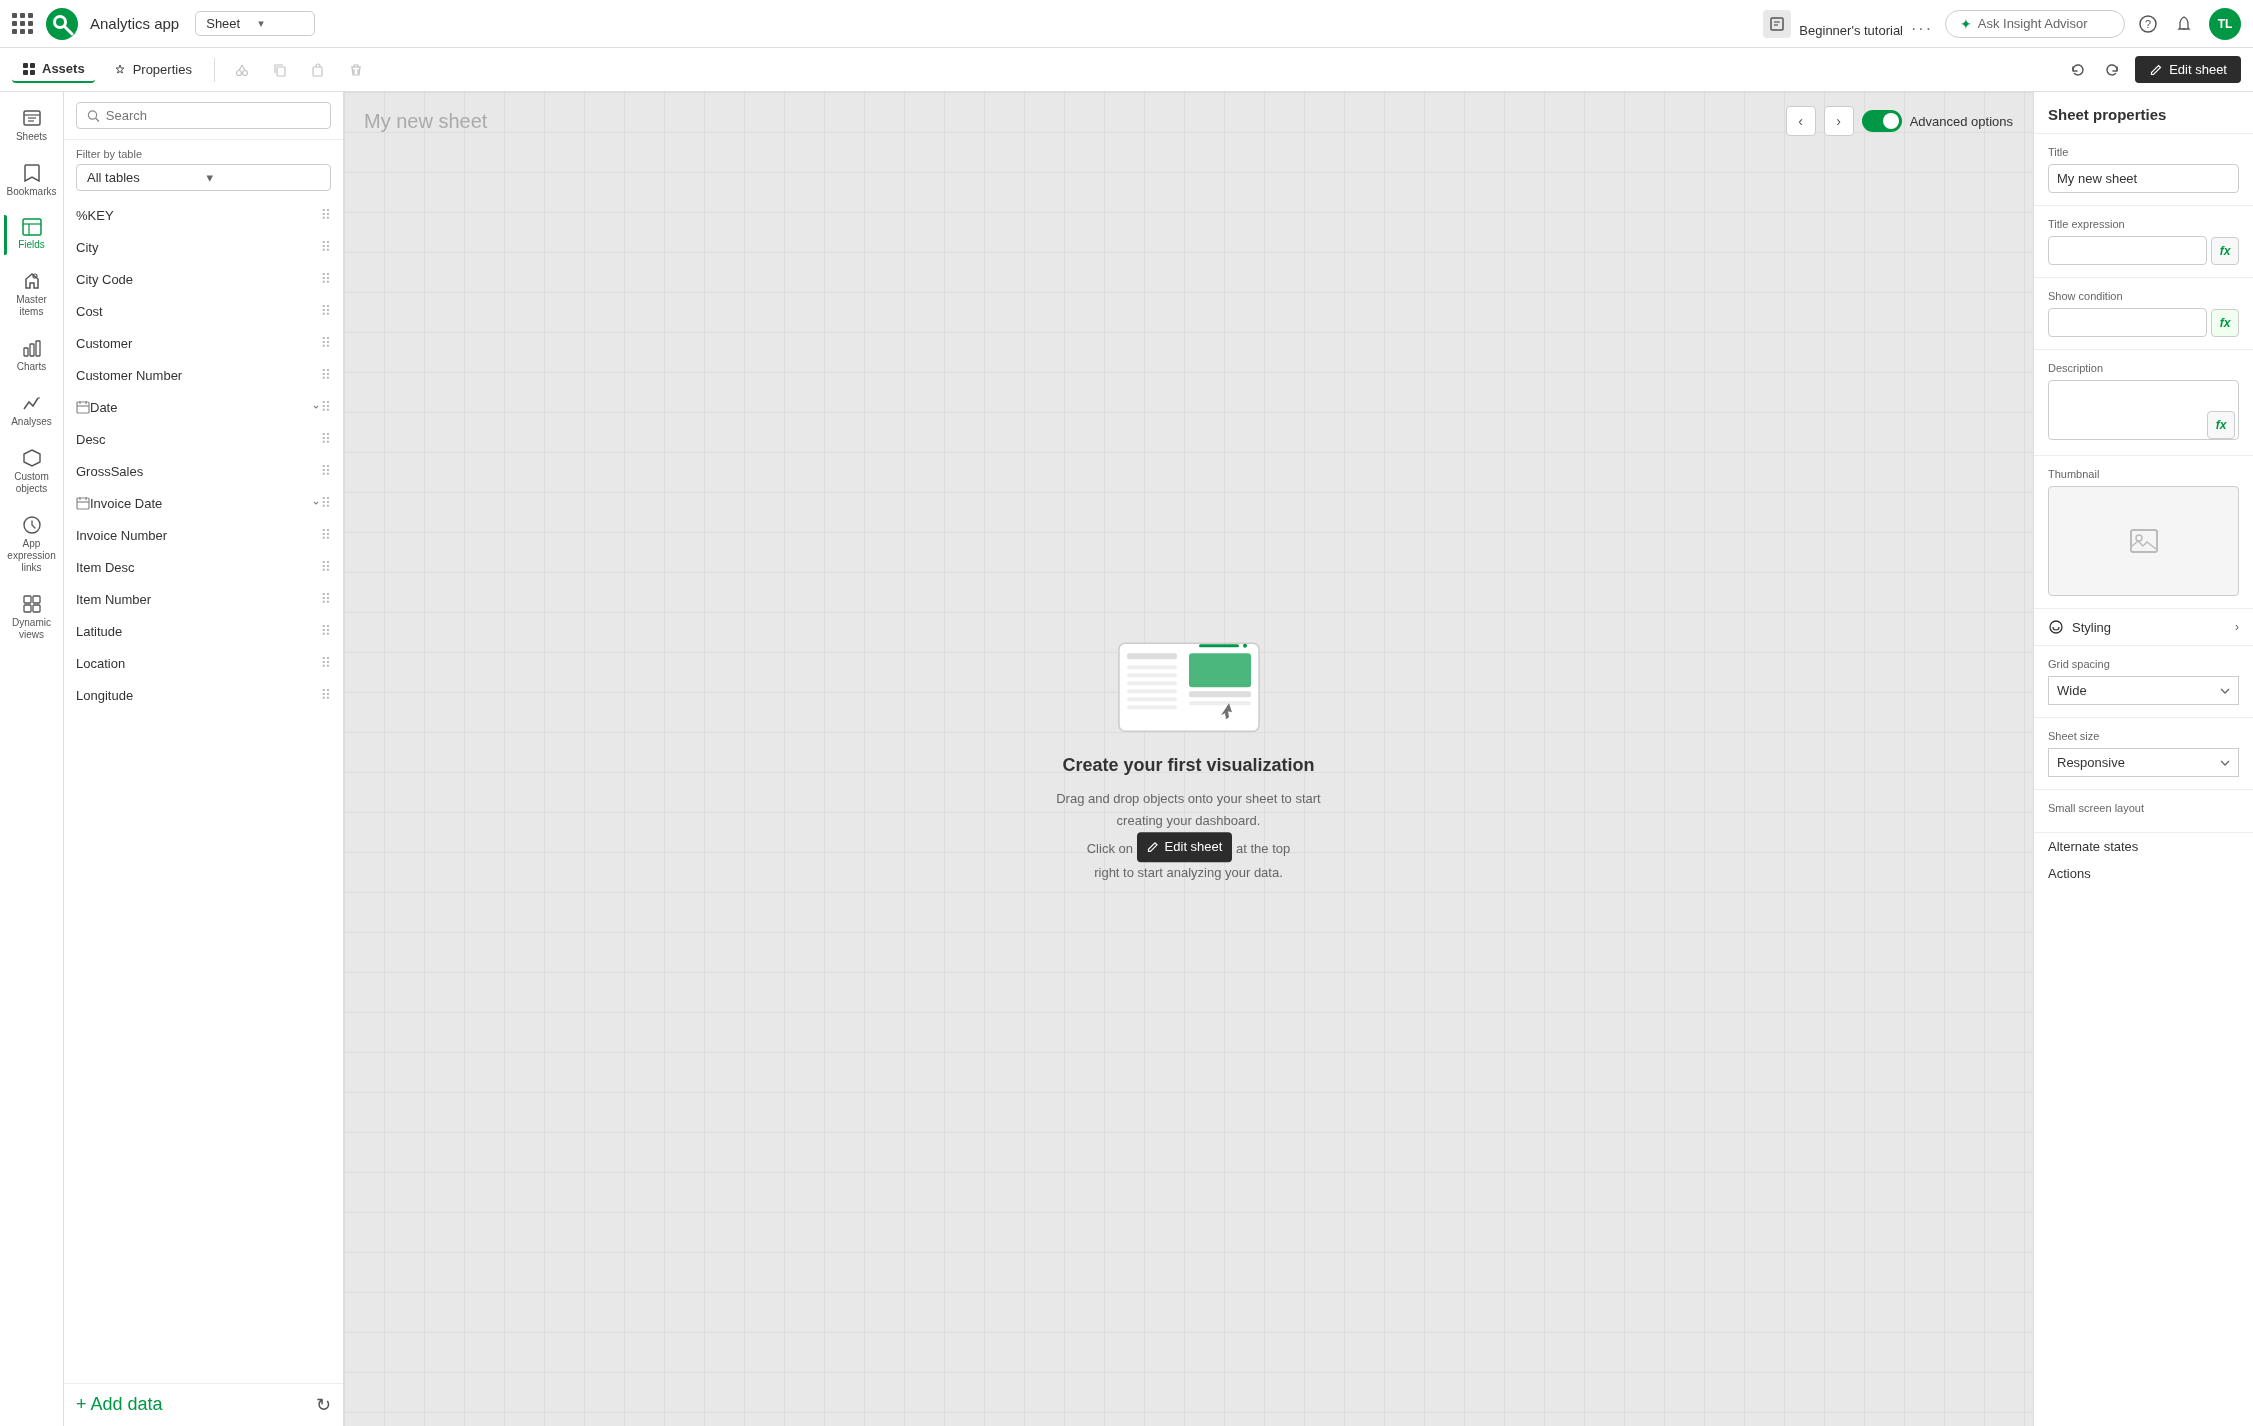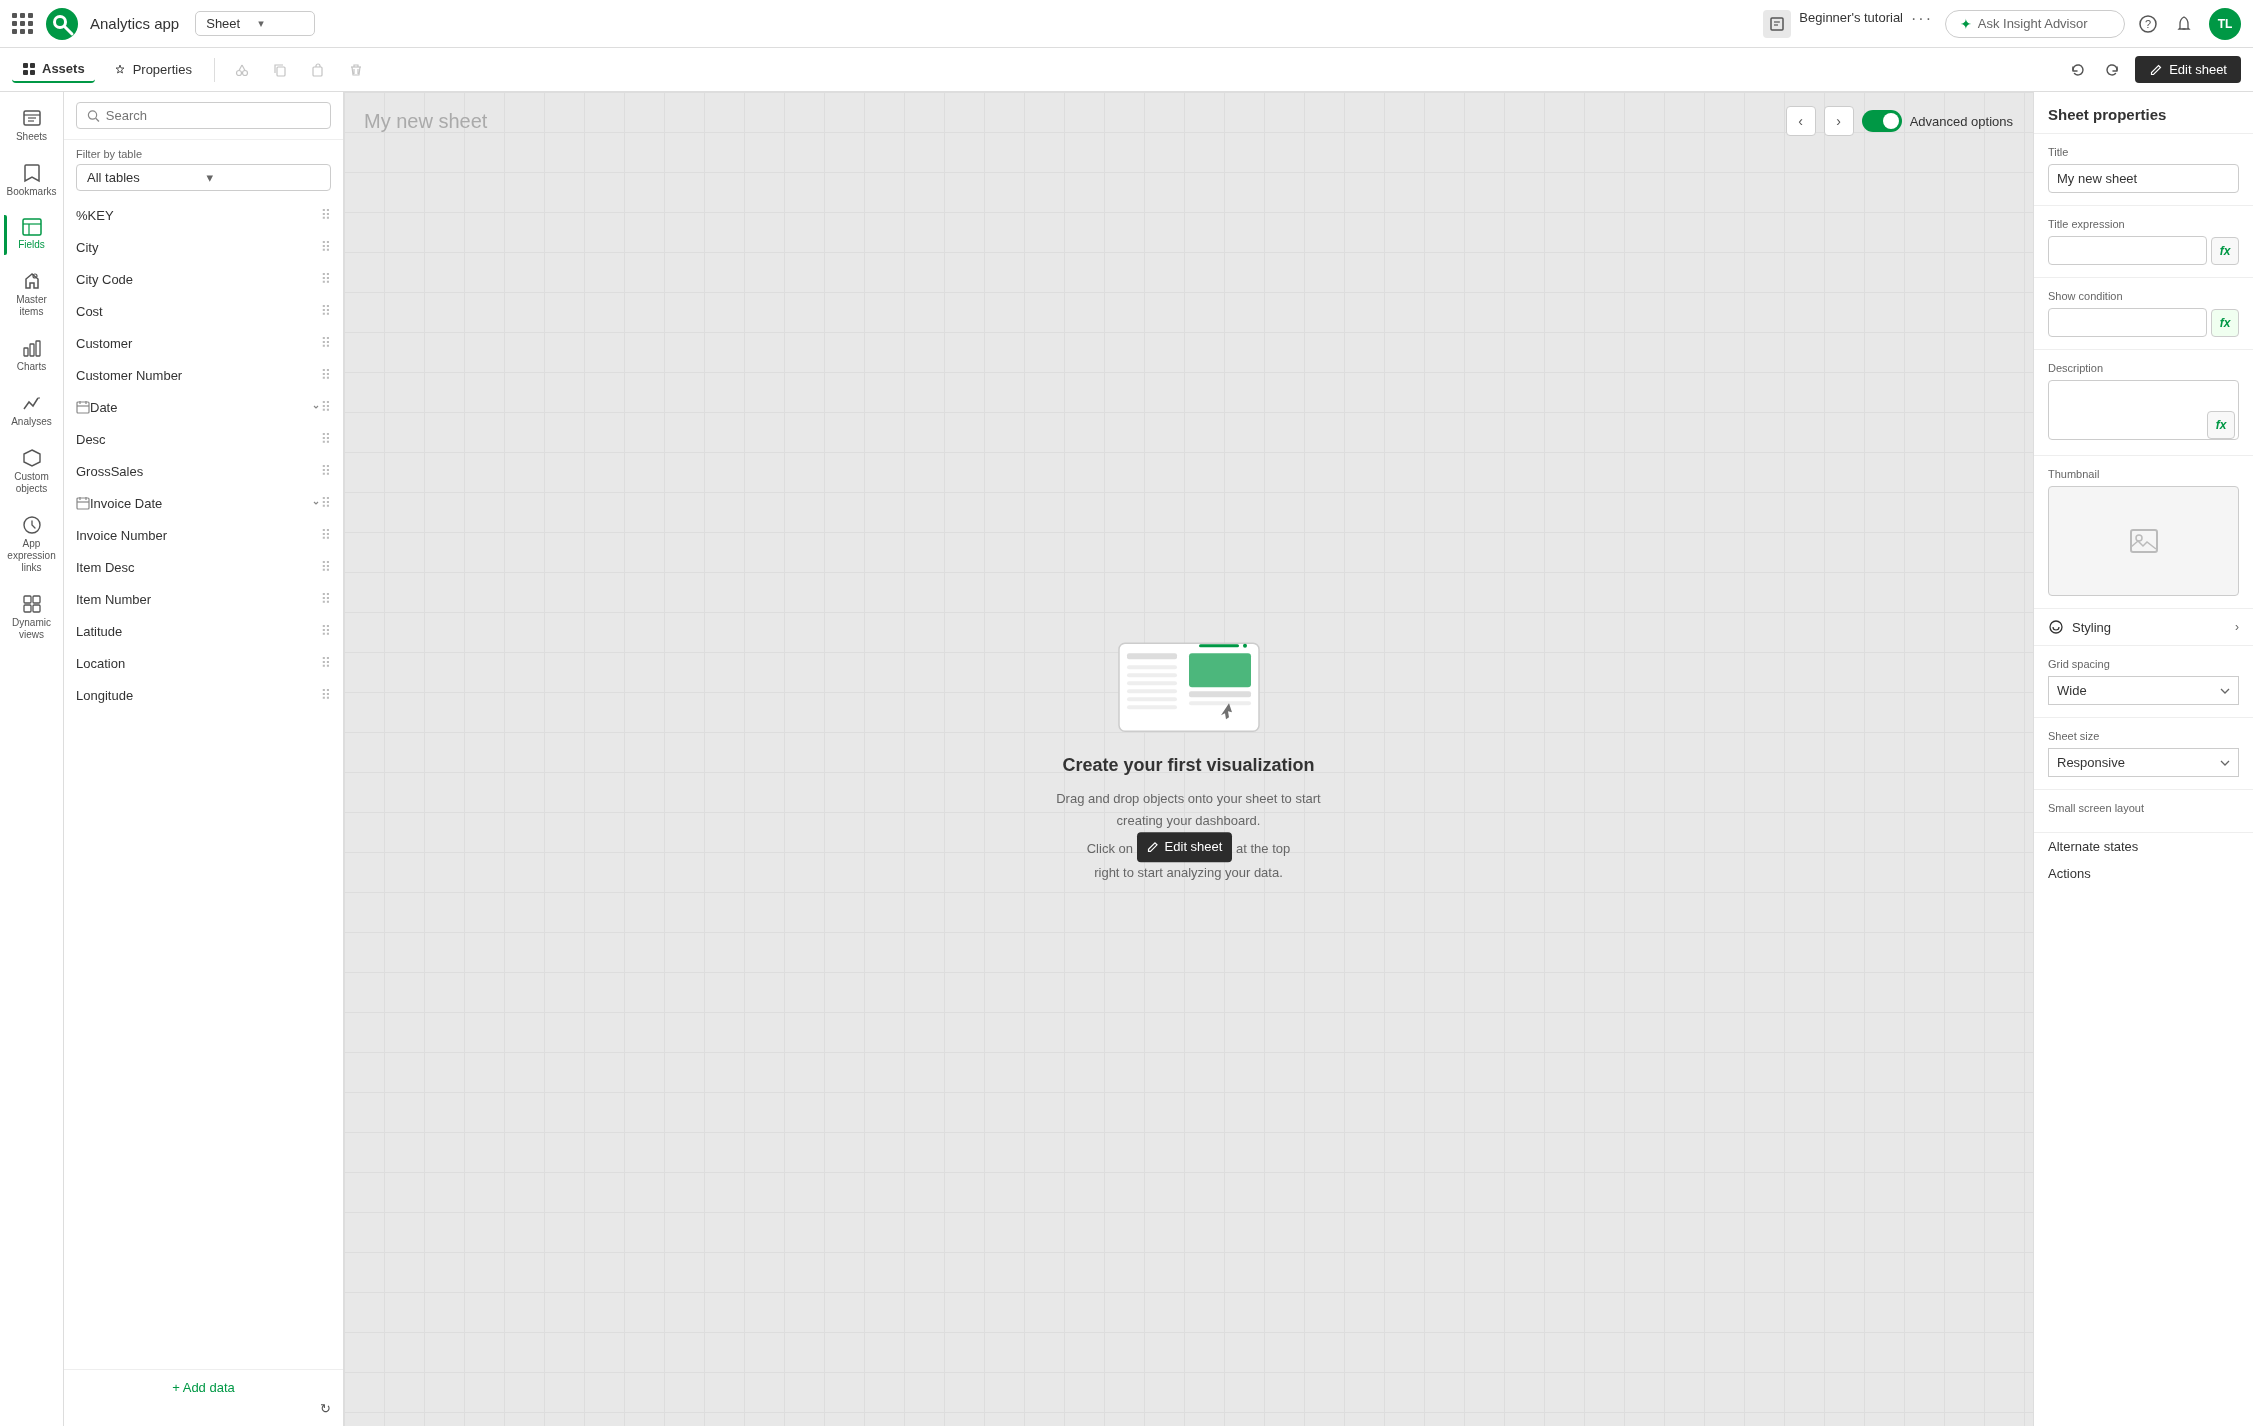--- a/index.html
+++ b/index.html
@@ -16,21 +16,21 @@
     .qlik-logo { width: 32px; height: 32px; }
     .qlik-logo svg { width: 100%; height: 100%; }
     .app-name { font-size: 15px; font-weight: 500; color: #333; margin-right: 4px; }
     .sheet-selector {
       display: flex; align-items: center; border: 1px solid #ccc; border-radius: 5px;
       padding: 4px 10px; gap: 6px; cursor: pointer; min-width: 120px; background: #fff;
     }
     .sheet-selector span { font-size: 13px; color: #333; flex: 1; }
     .sheet-selector .chevron { color: #666; font-size: 11px; }
     .nav-spacer { flex: 1; }
-    .tutorial-section { display: flex; align-items: flex-start; gap: 8px; }
+    .tutorial-section { display: flex; align-items: flex-end; gap: 8px; }
     .tutorial-icon { width: 28px; height: 28px; background: #e8e8e8; border-radius: 4px; display: flex; align-items: center; justify-content: center; }
     .tutorial-name { font-size: 13px; color: #333; font-weight: 500; }
     .more-btn { color: #666; cursor: pointer; font-size: 16px; letter-spacing: 2px; }
     .insight-advisor {
       display: flex; align-items: center; gap: 6px; border: 1px solid #ccc; border-radius: 20px;
       padding: 5px 14px; background: #fff; cursor: pointer; min-width: 180px;
     }
     .insight-advisor span { color: #666; font-size: 13px; }
     .nav-icons { display: flex; align-items: center; gap: 14px; }
     .nav-icon { width: 22px; height: 22px; cursor: pointer; color: #555; display: flex; align-items: center; justify-content: center; }
@@ -98,22 +98,22 @@
       padding: 5px 10px; background: #fff; cursor: pointer; gap: 6px;
     }
     .filter-select span { flex: 1; font-size: 13px; }
     .fields-list { flex: 1; overflow-y: auto; }
     .field-item {
       display: flex; align-items: center; padding: 8px 12px; cursor: pointer; border-radius: 2px;
     }
     .field-name { flex: 1; font-size: 13px; color: #333; }
     .field-drag { color: #bbb; font-size: 14px; cursor: grab; }
     .add-data-btn {
-      display: flex; align-items: center; gap: 6px; padding: 10px 12px; border-top: 1px solid #eee;
-      cursor: pointer; color: #009845; font-size: 13px; font-weight: 500; flex-direction: column;
+      display: flex; gap: 6px; padding: 10px 12px; border-top: 1px solid #eee;
+      cursor: pointer; color: #009845; font-size: 18px; font-weight: 500;
     }
     .reload-btn { margin-left: auto; color: #555; cursor: pointer; }
 
     
     .canvas {
       flex: 1; position: relative; overflow: hidden;
       background-image: linear-gradient(#ddd 1px, transparent 1px), linear-gradient(90deg, #ddd 1px, transparent 1px);
       background-size: 40px 40px; background-color: #e8e8e8;
     }
     .canvas-header {

